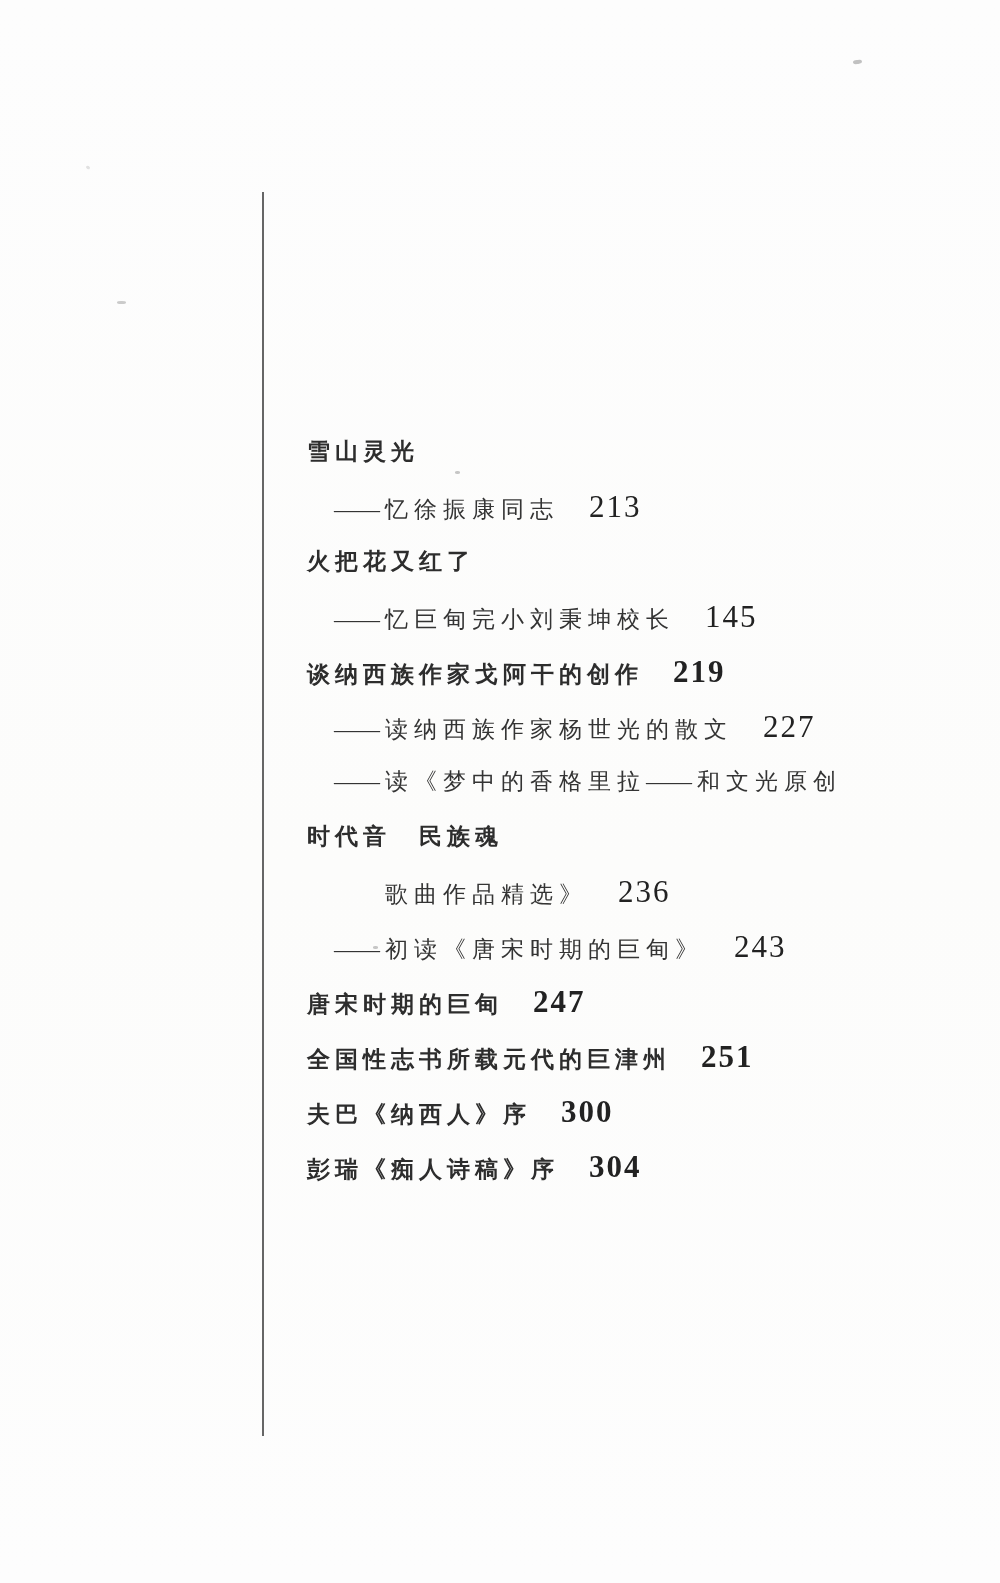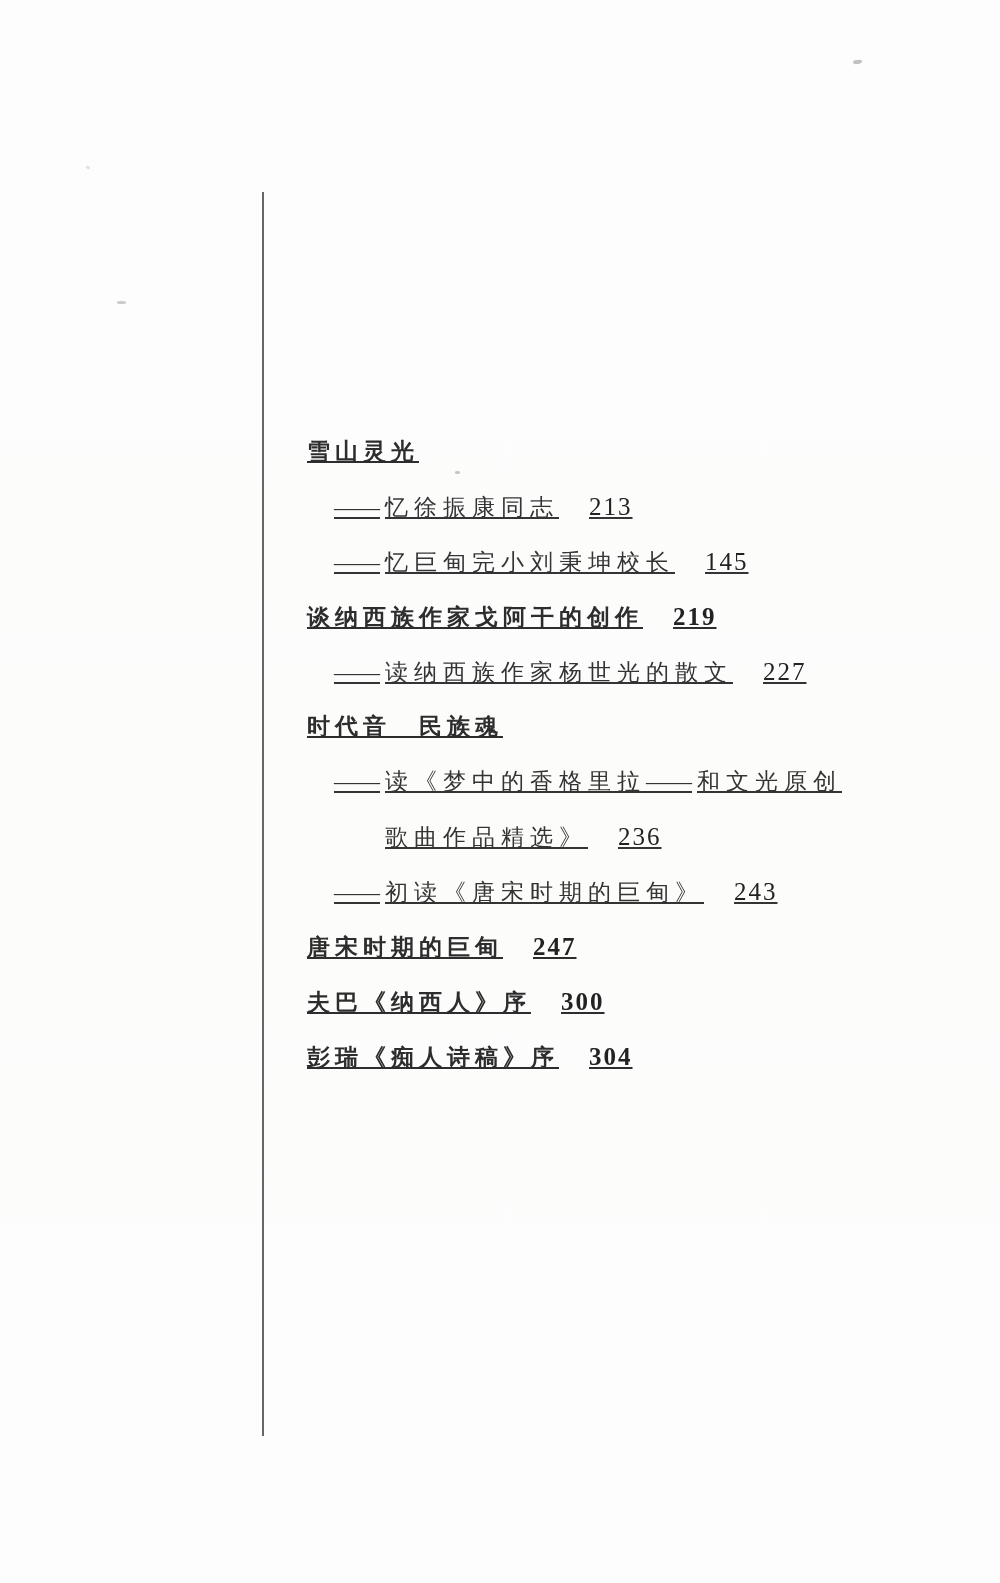--- a/index.html
+++ b/index.html
@@ -29,21 +29,20 @@
     left: 307px;
     top: 424px;
     width: 670px;
   }
   .toc-row {
     height: 55px;
     line-height: 55px;
     white-space: nowrap;
     font-size: 23px;
     color: #2d2d2d;
-    text-decoration: underline;
   }
   .toc-row.title {
     font-weight: 600;
     letter-spacing: 5px;
   }
   .toc-row.sub {
     padding-left: 27px;
     font-weight: 400;
     letter-spacing: 6px;
     color: #343434;
@@ -53,21 +52,21 @@
     font-weight: 400;
     letter-spacing: 6px;
     color: #343434;
   }
   .dashrun {
     letter-spacing: 0;
     margin-right: 5px;
   }
   .page-num {
     font-family: "Liberation Serif", "DejaVu Serif", serif;
-    font-size: 25px;
+    font-size: 31px;
     letter-spacing: 2px;
     margin-left: 30px;
     color: #222222;
   }
   .speck {
     position: absolute;
     background: #8f8f8f;
     border-radius: 45%;
   }
   .speck.s1 { left: 853px; top: 60px;  width: 9px; height: 4px; opacity: .55; transform: rotate(-8deg); }
@@ -84,24 +83,26 @@
 
   <div class="speck s1"></div>
   <div class="speck s2"></div>
   <div class="speck s3"></div>
   <div class="speck s4"></div>
   <div class="speck s5"></div>
 
   <div class="toc" id="toc">
       <div class="toc-row title"><span><span>雪山灵光</span></span></div>
       <div class="toc-row sub"><span><span class="dashrun">——</span><span>忆徐振康同志</span></span><span class="page-num">213</span></div>
+      <div class="toc-row title"><span><span>火把花又红了</span></span></div>
       <div class="toc-row sub"><span><span class="dashrun">——</span><span>忆巨甸完小刘秉坤校长</span></span><span class="page-num">145</span></div>
       <div class="toc-row title"><span><span>谈纳西族作家戈阿干的创作</span></span><span class="page-num">219</span></div>
       <div class="toc-row sub"><span><span class="dashrun">——</span><span>读纳西族作家杨世光的散文</span></span><span class="page-num">227</span></div>
+      <div class="toc-row sub"><span><span class="dashrun">——</span><span>读《梦中的香格里拉</span><span class="dashrun">——</span><span>和文光原创</span></span></div>
       <div class="toc-row title"><span><span>时代音　民族魂</span></span></div>
-      <div class="toc-row sub"><span><span class="dashrun">——</span><span>读《梦中的香格里拉</span><span class="dashrun">——</span><span>和文光原创</span></span></div>
       <div class="toc-row sub2"><span><span>歌曲作品精选》</span></span><span class="page-num">236</span></div>
       <div class="toc-row sub"><span><span class="dashrun">——</span><span>初读《唐宋时期的巨甸》</span></span><span class="page-num">243</span></div>
       <div class="toc-row title"><span><span>唐宋时期的巨甸</span></span><span class="page-num">247</span></div>
+      <div class="toc-row title"><span><span>全国性志书所载元代的巨津州</span></span><span class="page-num">251</span></div>
       <div class="toc-row title"><span><span>夫巴《纳西人》序</span></span><span class="page-num">300</span></div>
       <div class="toc-row title"><span><span>彭瑞《痴人诗稿》序</span></span><span class="page-num">304</span></div>
     </div>
 </div>
 
 </body></html>

